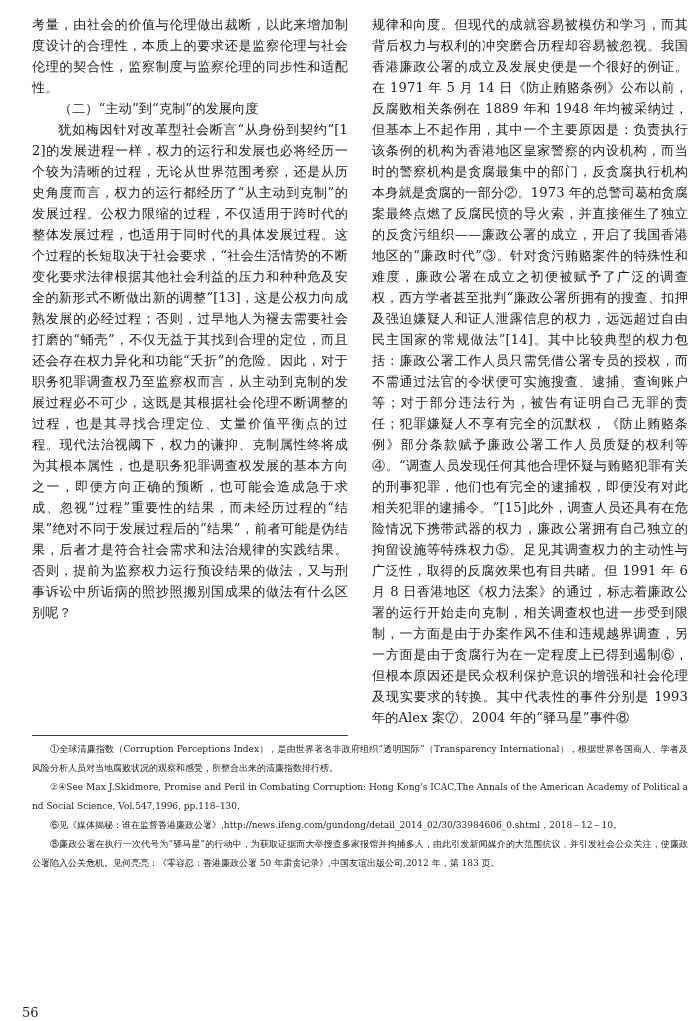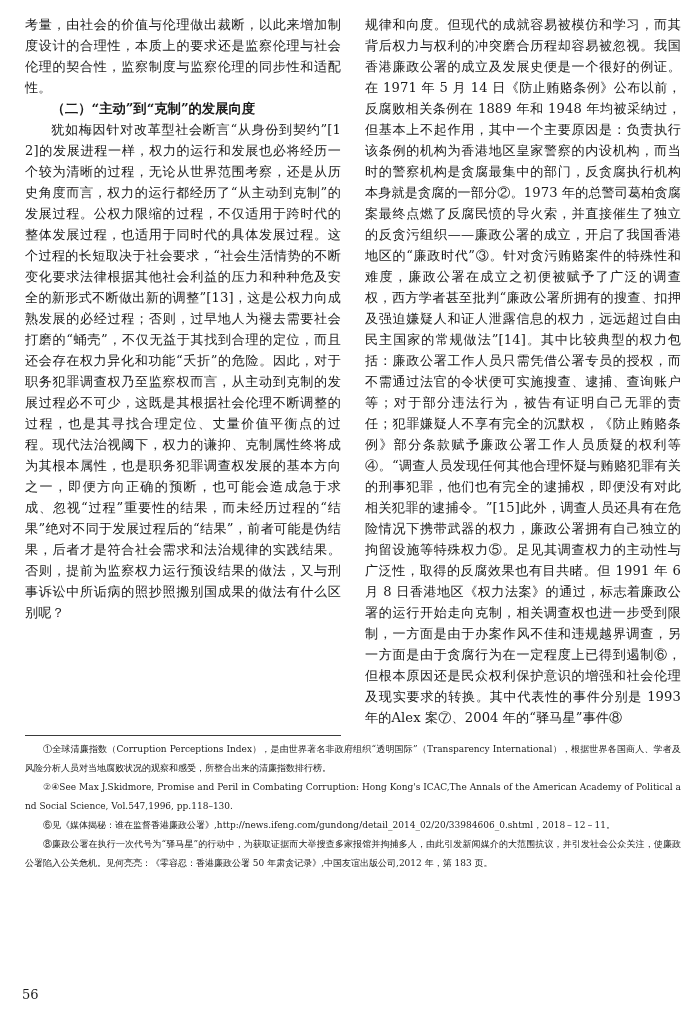--- a/index.html
+++ b/index.html
@@ -13,21 +13,21 @@
     font-family: "DejaVu Serif", "Liberation Serif", serif;
     color: #1a1a1a;
     position: relative;
     overflow: hidden;
   }
   .page {
     position: relative;
     width: 700px;
     height: 1021px;
     box-sizing: border-box;
-    padding: 14px 22px 0 25px;
+    padding: 14px 22px 0 32px;
   }
   .columns {
     display: flex;
     gap: 24px;
     align-items: flex-start;
   }
   .col {
     width: 316px;
     flex: 0 0 316px;
   }
@@ -39,21 +39,21 @@
     margin: 0;
     letter-spacing: 0.01em;
     word-break: break-all;
   }
   .body-p.indent {
     text-indent: 2em;
   }
   .heading {
     font-size: 13.3px;
     line-height: 21.0px;
-    font-weight: bold;
+    font-weight: normal;
     text-indent: 2em;
     margin: 0;
   }
   .fn-rule {
     width: 316px;
     height: 0;
     border: none;
     border-top: 1px solid #3a3a3a;
     margin: 7px 0 4px 0;
     padding: 0;
@@ -67,21 +67,21 @@
     line-height: 19px;
     text-align: justify;
     text-justify: inter-character;
     margin: 0;
     text-indent: 2em;
     word-break: break-all;
   }
   .pagenum {
     position: absolute;
     left: 22px;
-    bottom: 18px;
+    bottom: 0;
     font-size: 13px;
     line-height: 16px;
     font-family: "DejaVu Serif", "Liberation Serif", serif;
   }
 </style>
 </head>
 <body>
 
 <div class="page">
 
@@ -97,19 +97,19 @@
       <p class="body-p">规律和向度。但现代的成就容易被模仿和学习，而其背后权力与权利的冲突磨合历程却容易被忽视。我国香港廉政公署的成立及发展史便是一个很好的例证。在 1971 年 5 月 14 日《防止贿赂条例》公布以前，反腐败相关条例在 1889 年和 1948 年均被采纳过，但基本上不起作用，其中一个主要原因是：负责执行该条例的机构为香港地区皇家警察的内设机构，而当时的警察机构是贪腐最集中的部门，反贪腐执行机构本身就是贪腐的一部分②。1973 年的总警司葛柏贪腐案最终点燃了反腐民愤的导火索，并直接催生了独立的反贪污组织——廉政公署的成立，开启了我国香港地区的“廉政时代”③。针对贪污贿赂案件的特殊性和难度，廉政公署在成立之初便被赋予了广泛的调查权，西方学者甚至批判“廉政公署所拥有的搜查、扣押及强迫嫌疑人和证人泄露信息的权力，远远超过自由民主国家的常规做法”[14]。其中比较典型的权力包括：廉政公署工作人员只需凭借公署专员的授权，而不需通过法官的令状便可实施搜查、逮捕、查询账户等；对于部分违法行为，被告有证明自己无罪的责任；犯罪嫌疑人不享有完全的沉默权，《防止贿赂条例》部分条款赋予廉政公署工作人员质疑的权利等④。“调查人员发现任何其他合理怀疑与贿赂犯罪有关的刑事犯罪，他们也有完全的逮捕权，即便没有对此相关犯罪的逮捕令。”[15]此外，调查人员还具有在危险情况下携带武器的权力，廉政公署拥有自己独立的拘留设施等特殊权力⑤。足见其调查权力的主动性与广泛性，取得的反腐效果也有目共睹。但 1991 年 6 月 8 日香港地区《权力法案》的通过，标志着廉政公署的运行开始走向克制，相关调查权也进一步受到限制，一方面是由于办案作风不佳和违规越界调查，另一方面是由于贪腐行为在一定程度上已得到遏制⑥，但根本原因还是民众权利保护意识的增强和社会伦理及现实要求的转换。其中代表性的事件分别是 1993 年的Alex 案⑦、2004 年的“驿马星”事件⑧</p>
     </div>
 
   </div>
 
   <hr class="fn-rule">
 
   <div class="footnotes">
     <p class="fn">①全球清廉指数（Corruption Perceptions Index），是由世界著名非政府组织“透明国际”（Transparency International），根据世界各国商人、学者及风险分析人员对当地腐败状况的观察和感受，所整合出来的清廉指数排行榜。</p>
     <p class="fn">②④See Max J.Skidmore, Promise and Peril in Combating Corruption: Hong Kong's ICAC,The Annals of the American Academy of Political and Social Science, Vol.547,1996, pp.118–130.</p>
-    <p class="fn">⑥见《媒体揭秘：谁在监督香港廉政公署》,http://news.ifeng.com/gundong/detail_2014_02/20/33984606_0.shtml，2018－12－11。</p>
+    <p class="fn">⑥见《媒体揭秘：谁在监督香港廉政公署》,http://news.ifeng.com/gundong/detail_2014_02/30/33984606_0.shtml，2018－12－10。</p>
     <p class="fn">⑧廉政公署在执行一次代号为“驿马星”的行动中，为获取证据而大举搜查多家报馆并拘捕多人，由此引发新闻媒介的大范围抗议，并引发社会公众关注，使廉政公署陷入公关危机。见何亮亮：《零容忍：香港廉政公署 50 年肃贪记录》,中国友谊出版公司,2012 年，第 183 页。</p>
   </div>
 
   <div class="pagenum">56</div>
 
 </div>
 
 </body></html>

